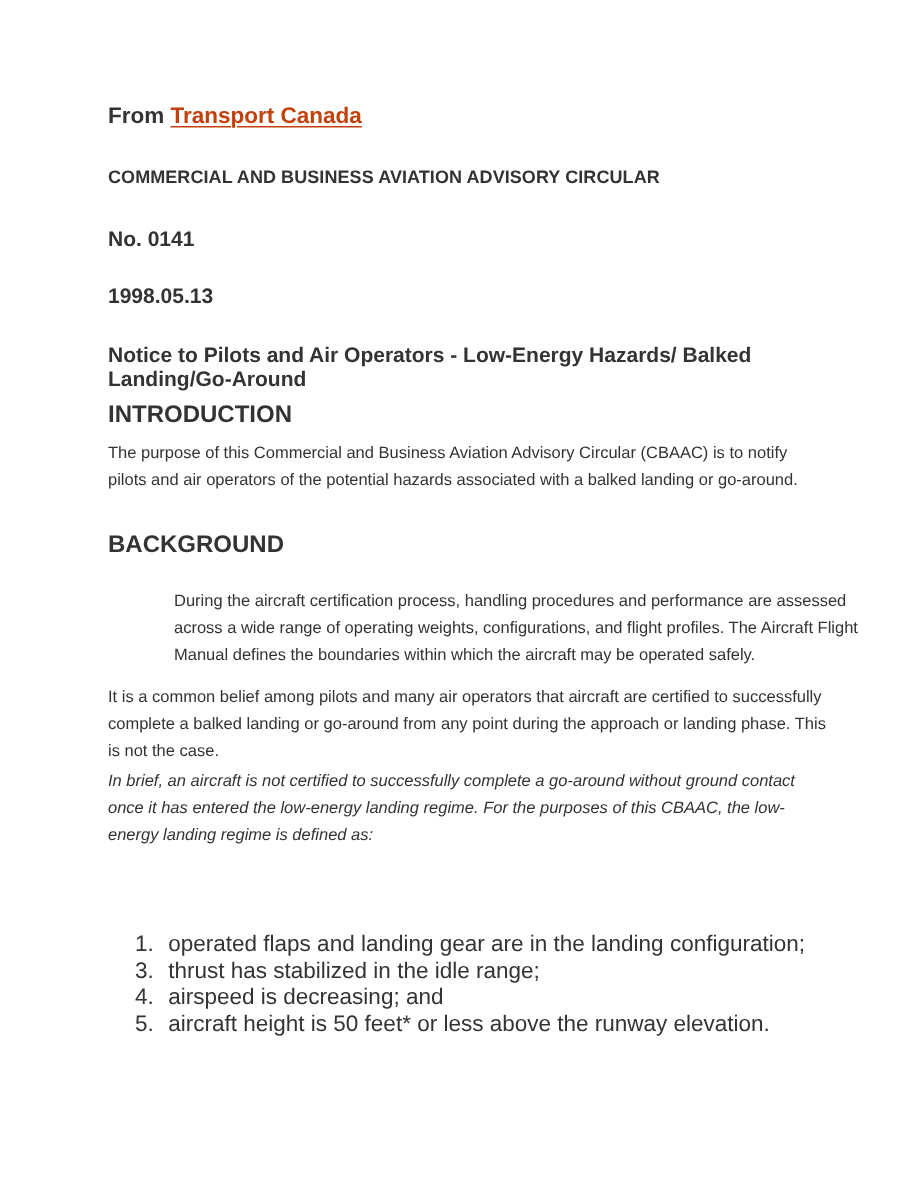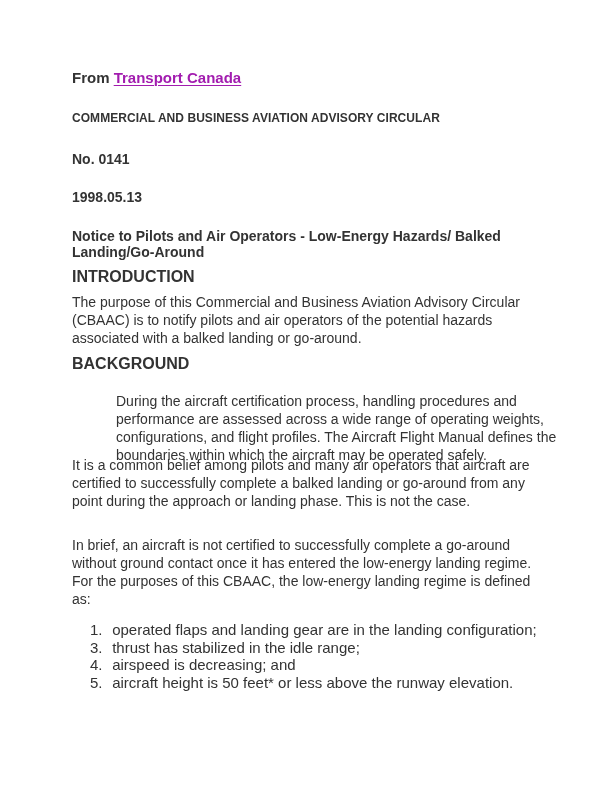--- a/index.html
+++ b/index.html
@@ -22,21 +22,21 @@
       width: 480px;
     }
     .from-line {
       position: absolute;
       top: 69px;
       font-size: 15px;
       font-weight: bold;
       white-space: nowrap;
     }
     .from-line a {
-      color: #a21caf;
+      color: #c2410c;
       text-decoration: underline;
       text-decoration-thickness: 1px;
       text-underline-offset: 2px;
     }
     .agency {
       position: absolute;
       top: 111px;
       font-size: 12px;
       font-weight: bold;
       white-space: nowrap;
@@ -63,21 +63,21 @@
       line-height: 16px;
     }
     .section-heading {
       position: absolute;
       font-size: 16px;
       font-weight: bold;
     }
     .para {
       position: absolute;
       width: 480px;
-      font-size: 14px;
+      font-size: 11px;
       line-height: 18px;
       margin: 0;
     }
     .list {
       position: absolute;
       top: 621px;
       left: 18px;
       margin: 0;
       padding: 0;
       list-style: none;
@@ -113,21 +113,21 @@
   <div class="section-heading" style="top:268px;">INTRODUCTION</div>
 
   <p class="para" style="top:293px;">The purpose of this Commercial and Business Aviation Advisory Circular (CBAAC) is to notify pilots and air operators of the potential hazards associated with a balked landing or go-around.</p>
 
   <div class="section-heading" style="top:355px;">BACKGROUND</div>
 
   <p class="para" style="top:392px;margin-left:44px;">During the aircraft certification process, handling procedures and performance are assessed across a wide range of operating weights, configurations, and flight profiles. The Aircraft Flight Manual defines the boundaries within which the aircraft may be operated safely.</p>
 
   <p class="para" style="top:456px;">It is a common belief among pilots and many air operators that aircraft are certified to successfully complete a balked landing or go-around from any point during the approach or landing phase. This is not the case.</p>
 
-  <p class="para" style="top:536px;">In brief, an aircraft is not certified to successfully complete a go-around without ground contact once it has entered the low-energy landing regime. For the purposes of this CBAAC, the low-energy landing regime is defined as:</p>
+  <p class="para" style="top:512px;font-style:italic;">In brief, an aircraft is not certified to successfully complete a go-around without ground contact once it has entered the low-energy landing regime. For the purposes of this CBAAC, the low-energy landing regime is defined as:</p>
 
   <ol class="list">
     <li>
       <span class="num">1.</span>
       <span>operated flaps and landing gear are in the landing configuration;</span>
     </li>
     <li>
       <span class="num">3.</span>
       <span>thrust has stabilized in the idle range;</span>
     </li>

